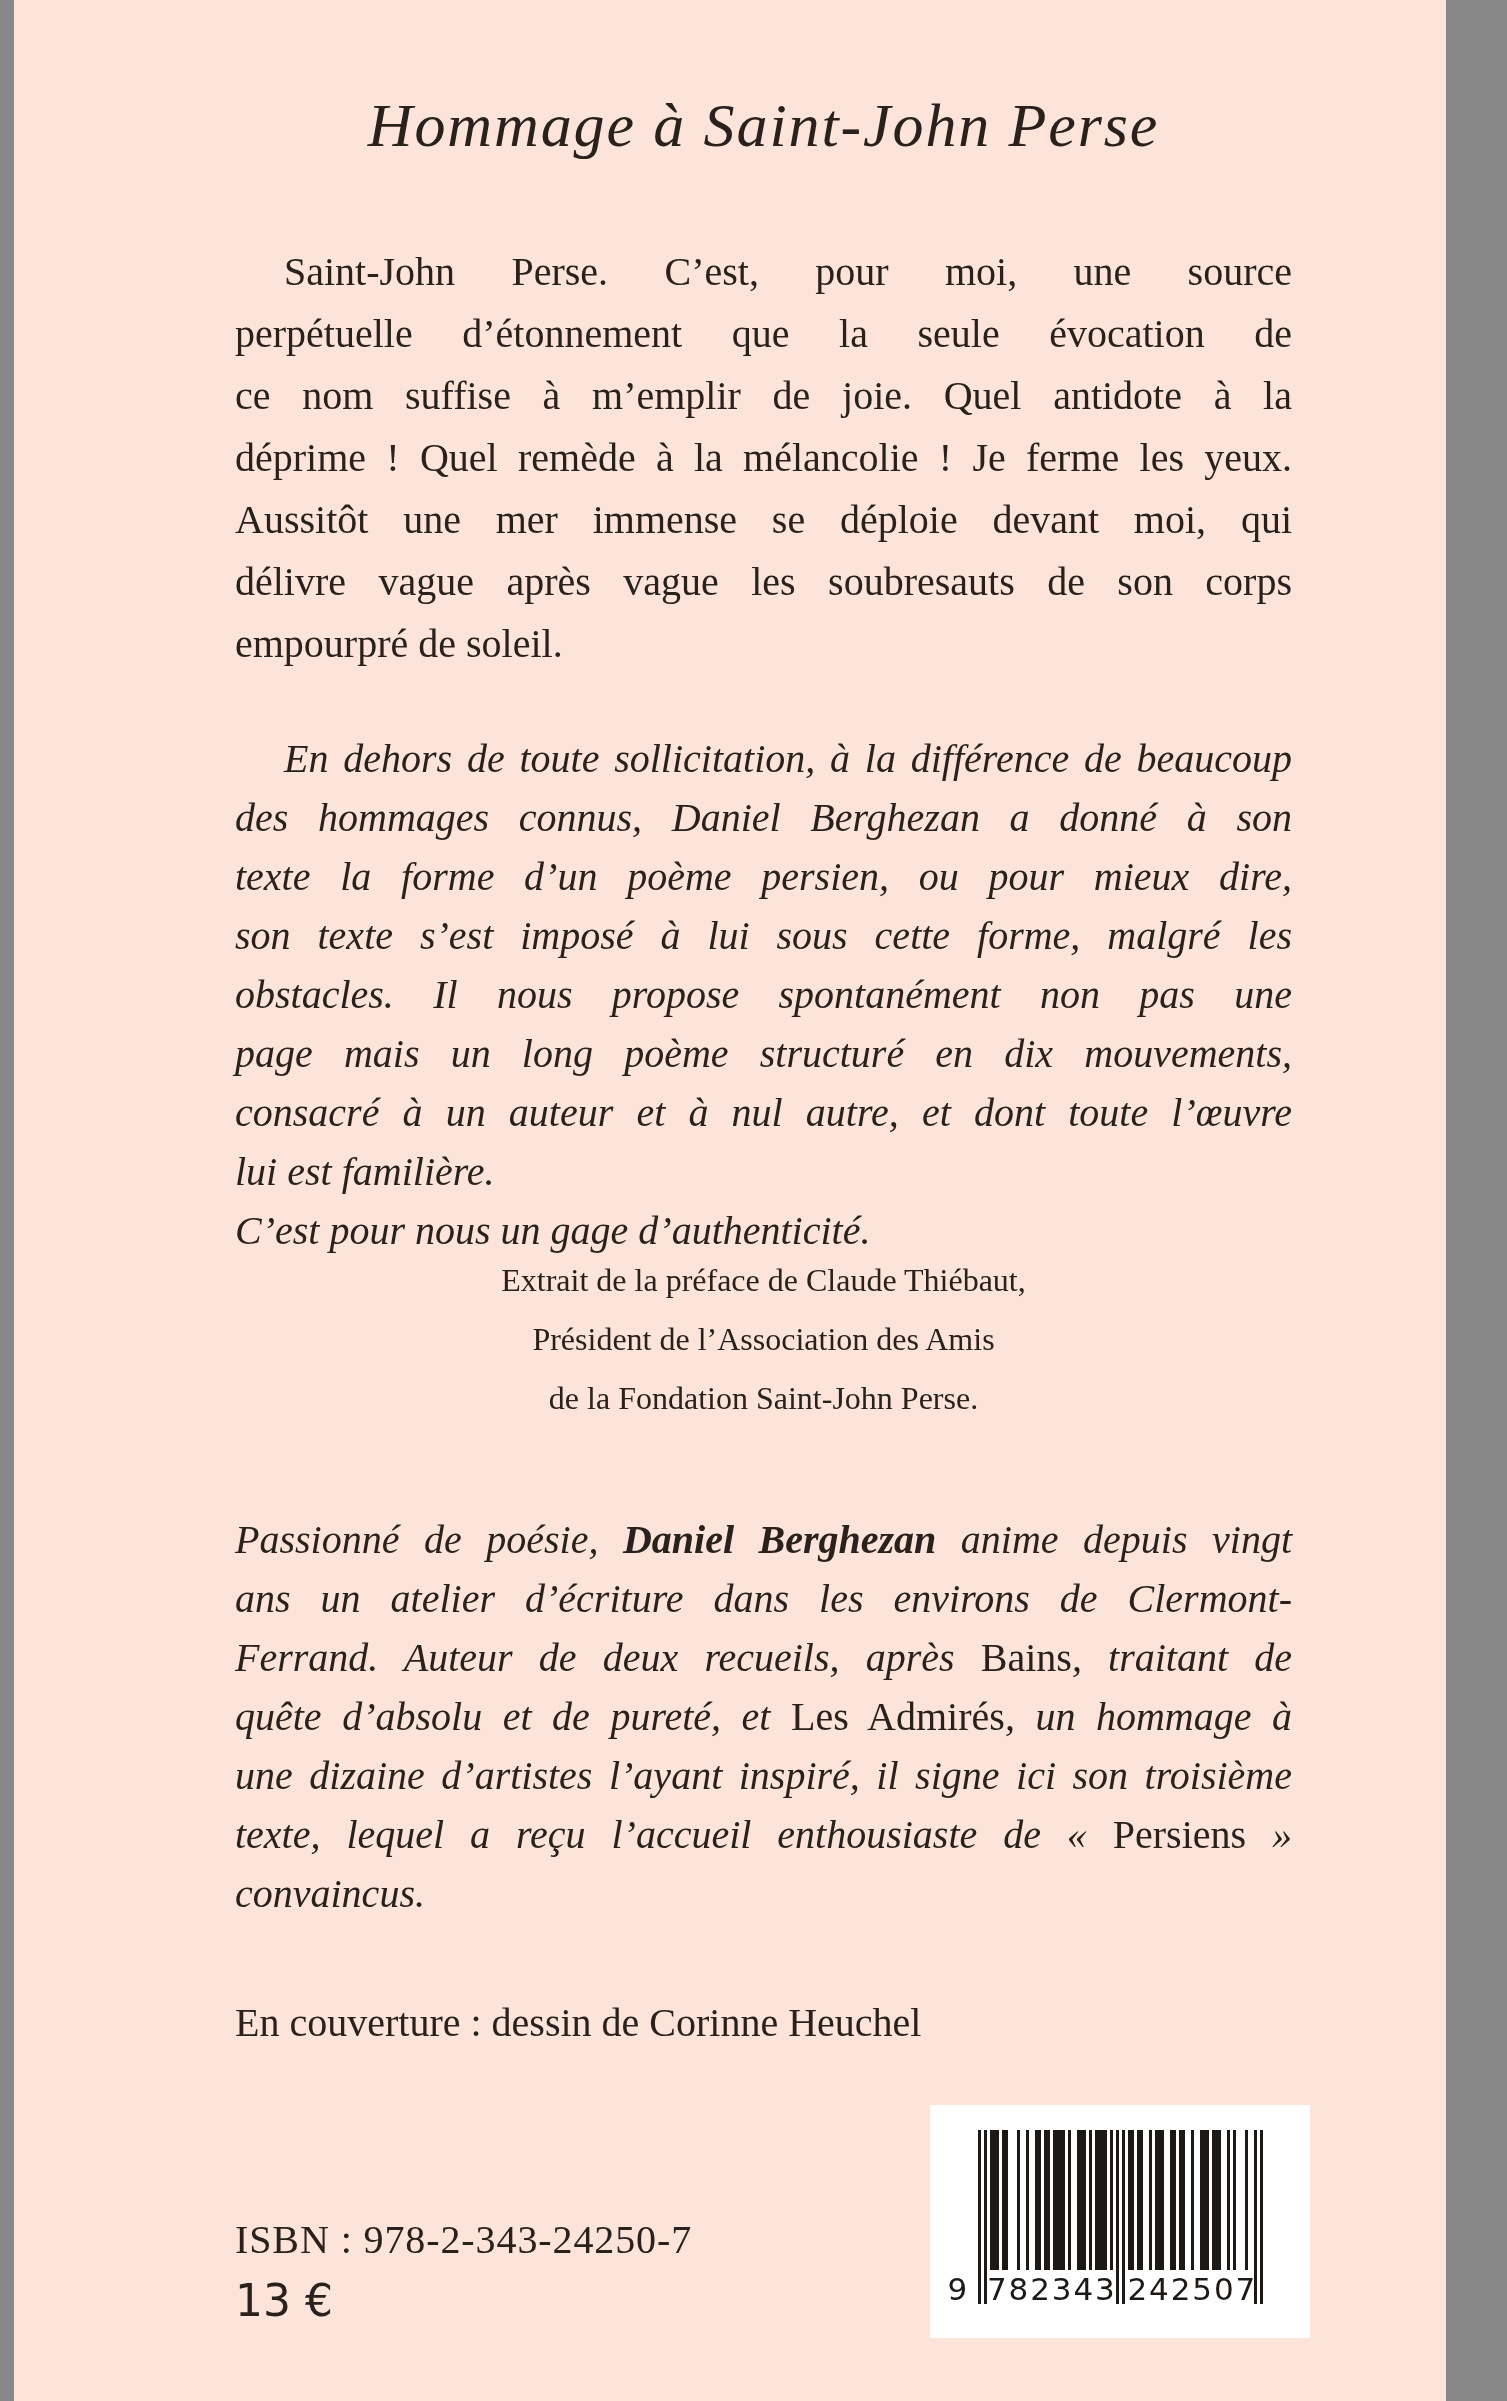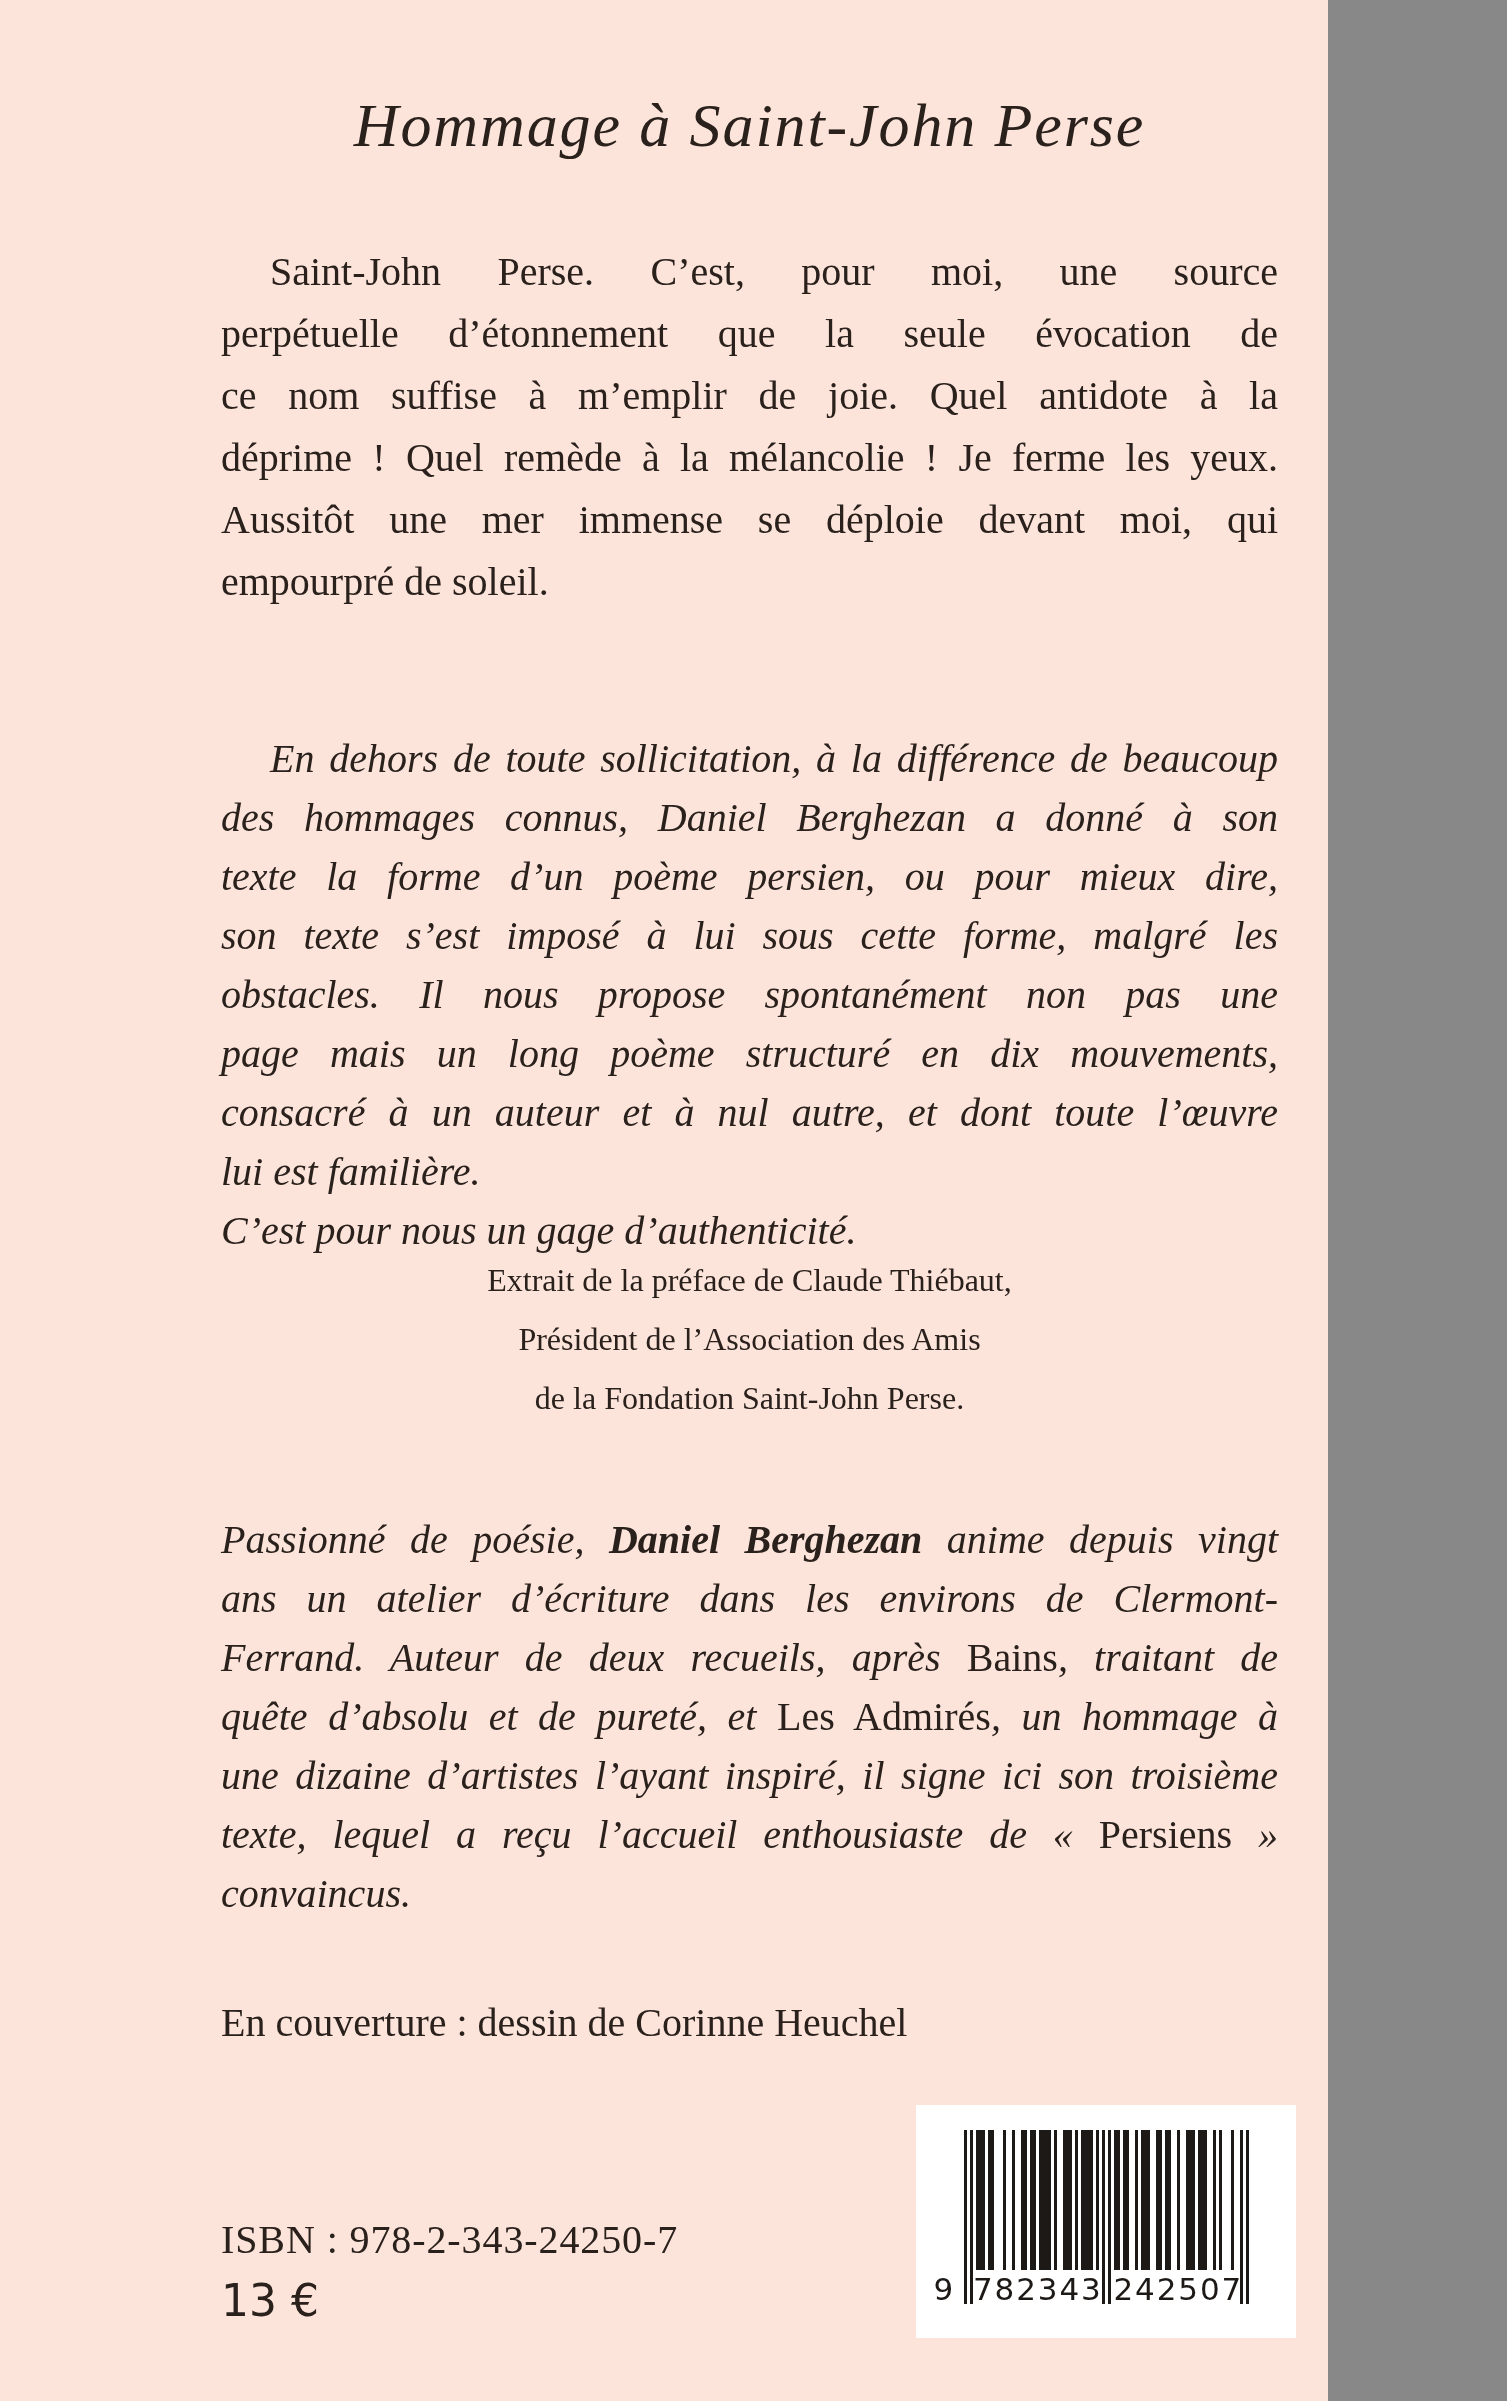--- a/index.html
+++ b/index.html
@@ -1,22 +1,23 @@
 <!DOCTYPE html>
 <html style="font-size:15px"><head>
 <meta charset="utf-8">
 <style>
   html,body{margin:0;padding:0;background:#888;}
   .page{
     position:relative;
-    width:1328px;height:2402px;
+    width:1432px;height:2402px;
     background:#fce4da;
     color:#2a211d;
     font-family:"Liberation Serif", serif;
     overflow:hidden;
+    margin-left:14px;
   }
   .title{
     position:absolute;left:221px;top:90px;width:1057px;
     text-align:center;font-style:italic;font-size:62px;letter-spacing:1.9px;
   }
   .block{position:absolute;left:221px;width:1057px;font-size:40px;}
   #para1{top:241px;font-family:Liberation Serif, serif;}
   #para1 .line{line-height:62px;text-align:right;}
   #para2{top:729px;font-style:italic;}
   #para2 .line{line-height:59px;}
@@ -62,20 +63,21 @@
 <div class="page">
 
   <div class="title">Hommage à Saint-John Perse</div>
 
   <div class="block" id="para1">
       <div class="line indent">Saint-John Perse. C’est, pour moi, une source</div>
       <div class="line">perpétuelle d’étonnement que la seule évocation de</div>
       <div class="line">ce nom suffise à m’emplir de joie. Quel antidote à la</div>
       <div class="line">déprime ! Quel remède à la mélancolie ! Je ferme les yeux.</div>
       <div class="line">Aussitôt une mer immense se déploie devant moi, qui</div>
+      <div class="line">délivre vague après vague les soubresauts de son corps</div>
       <div class="line nofill">empourpré de soleil.</div>
     </div>
 
   <div class="block" id="para2">
       <div class="line indent">En dehors de toute sollicitation, à la différence de beaucoup</div>
       <div class="line">des hommages connus, Daniel Berghezan a donné à son</div>
       <div class="line">texte la forme d’un poème persien, ou pour mieux dire,</div>
       <div class="line">son texte s’est imposé à lui sous cette forme, malgré les</div>
       <div class="line">obstacles. Il nous propose spontanément non pas une</div>
       <div class="line">page mais un long poème structuré en dix mouvements,</div>

